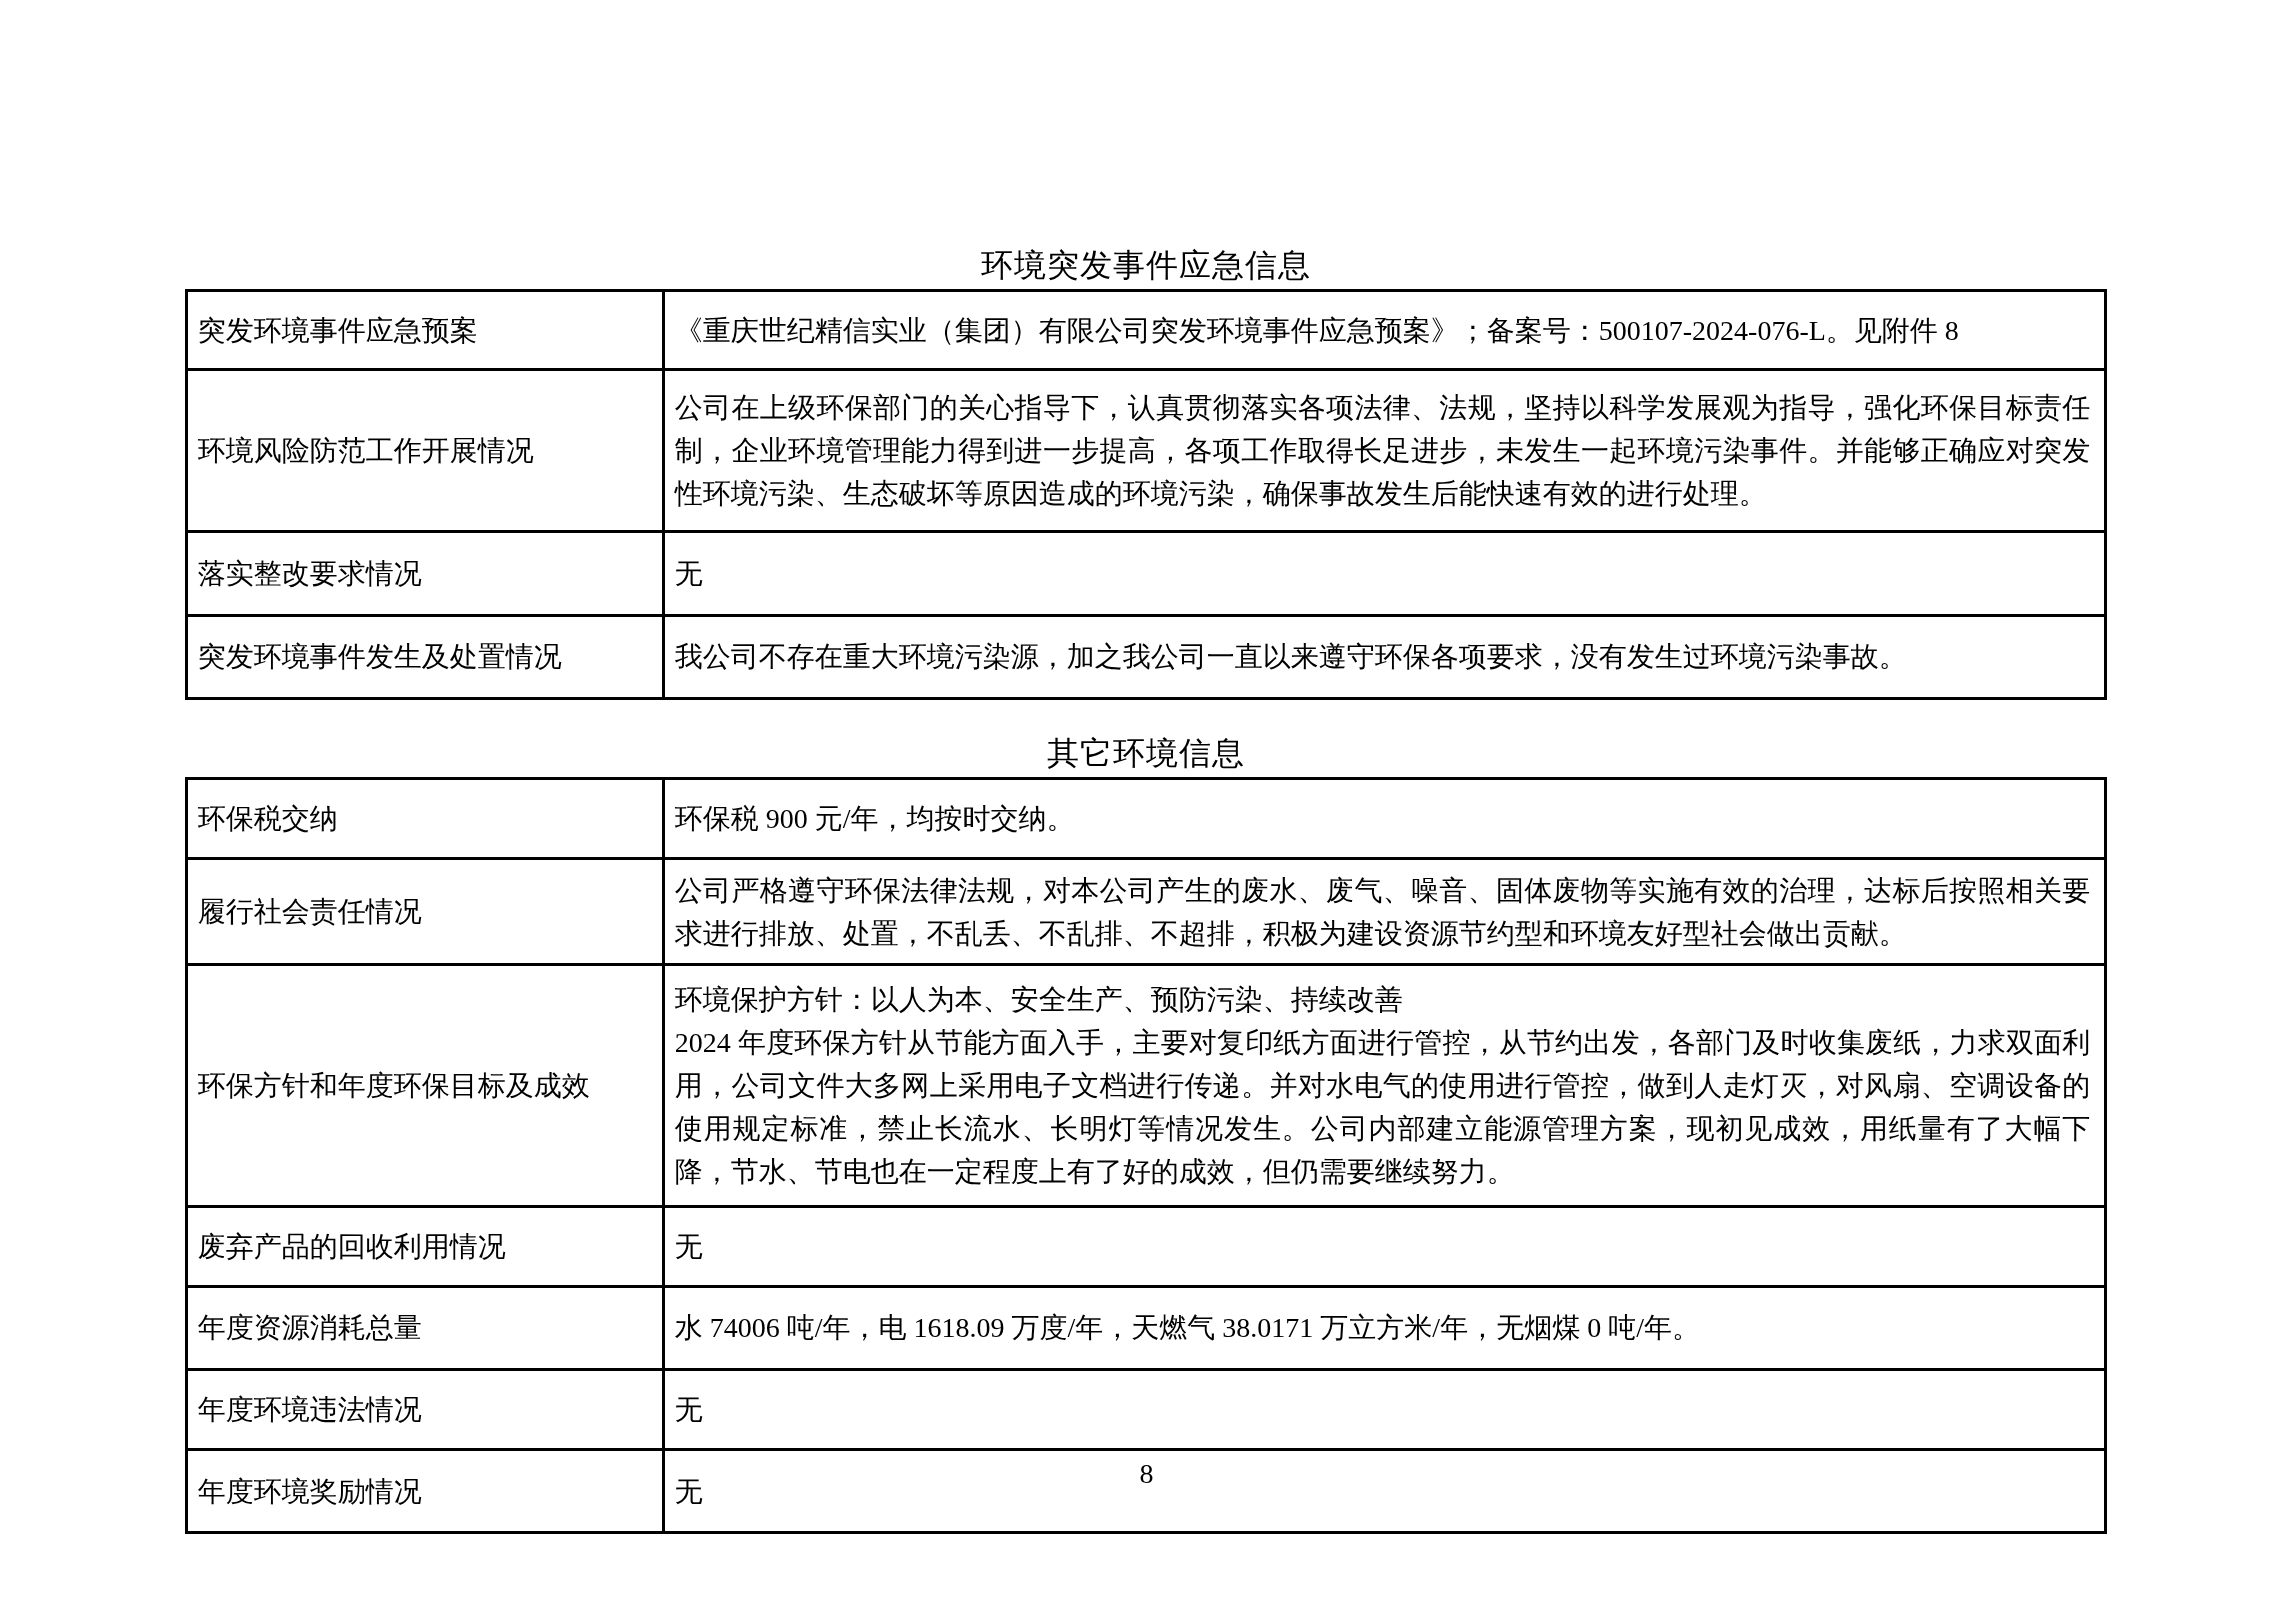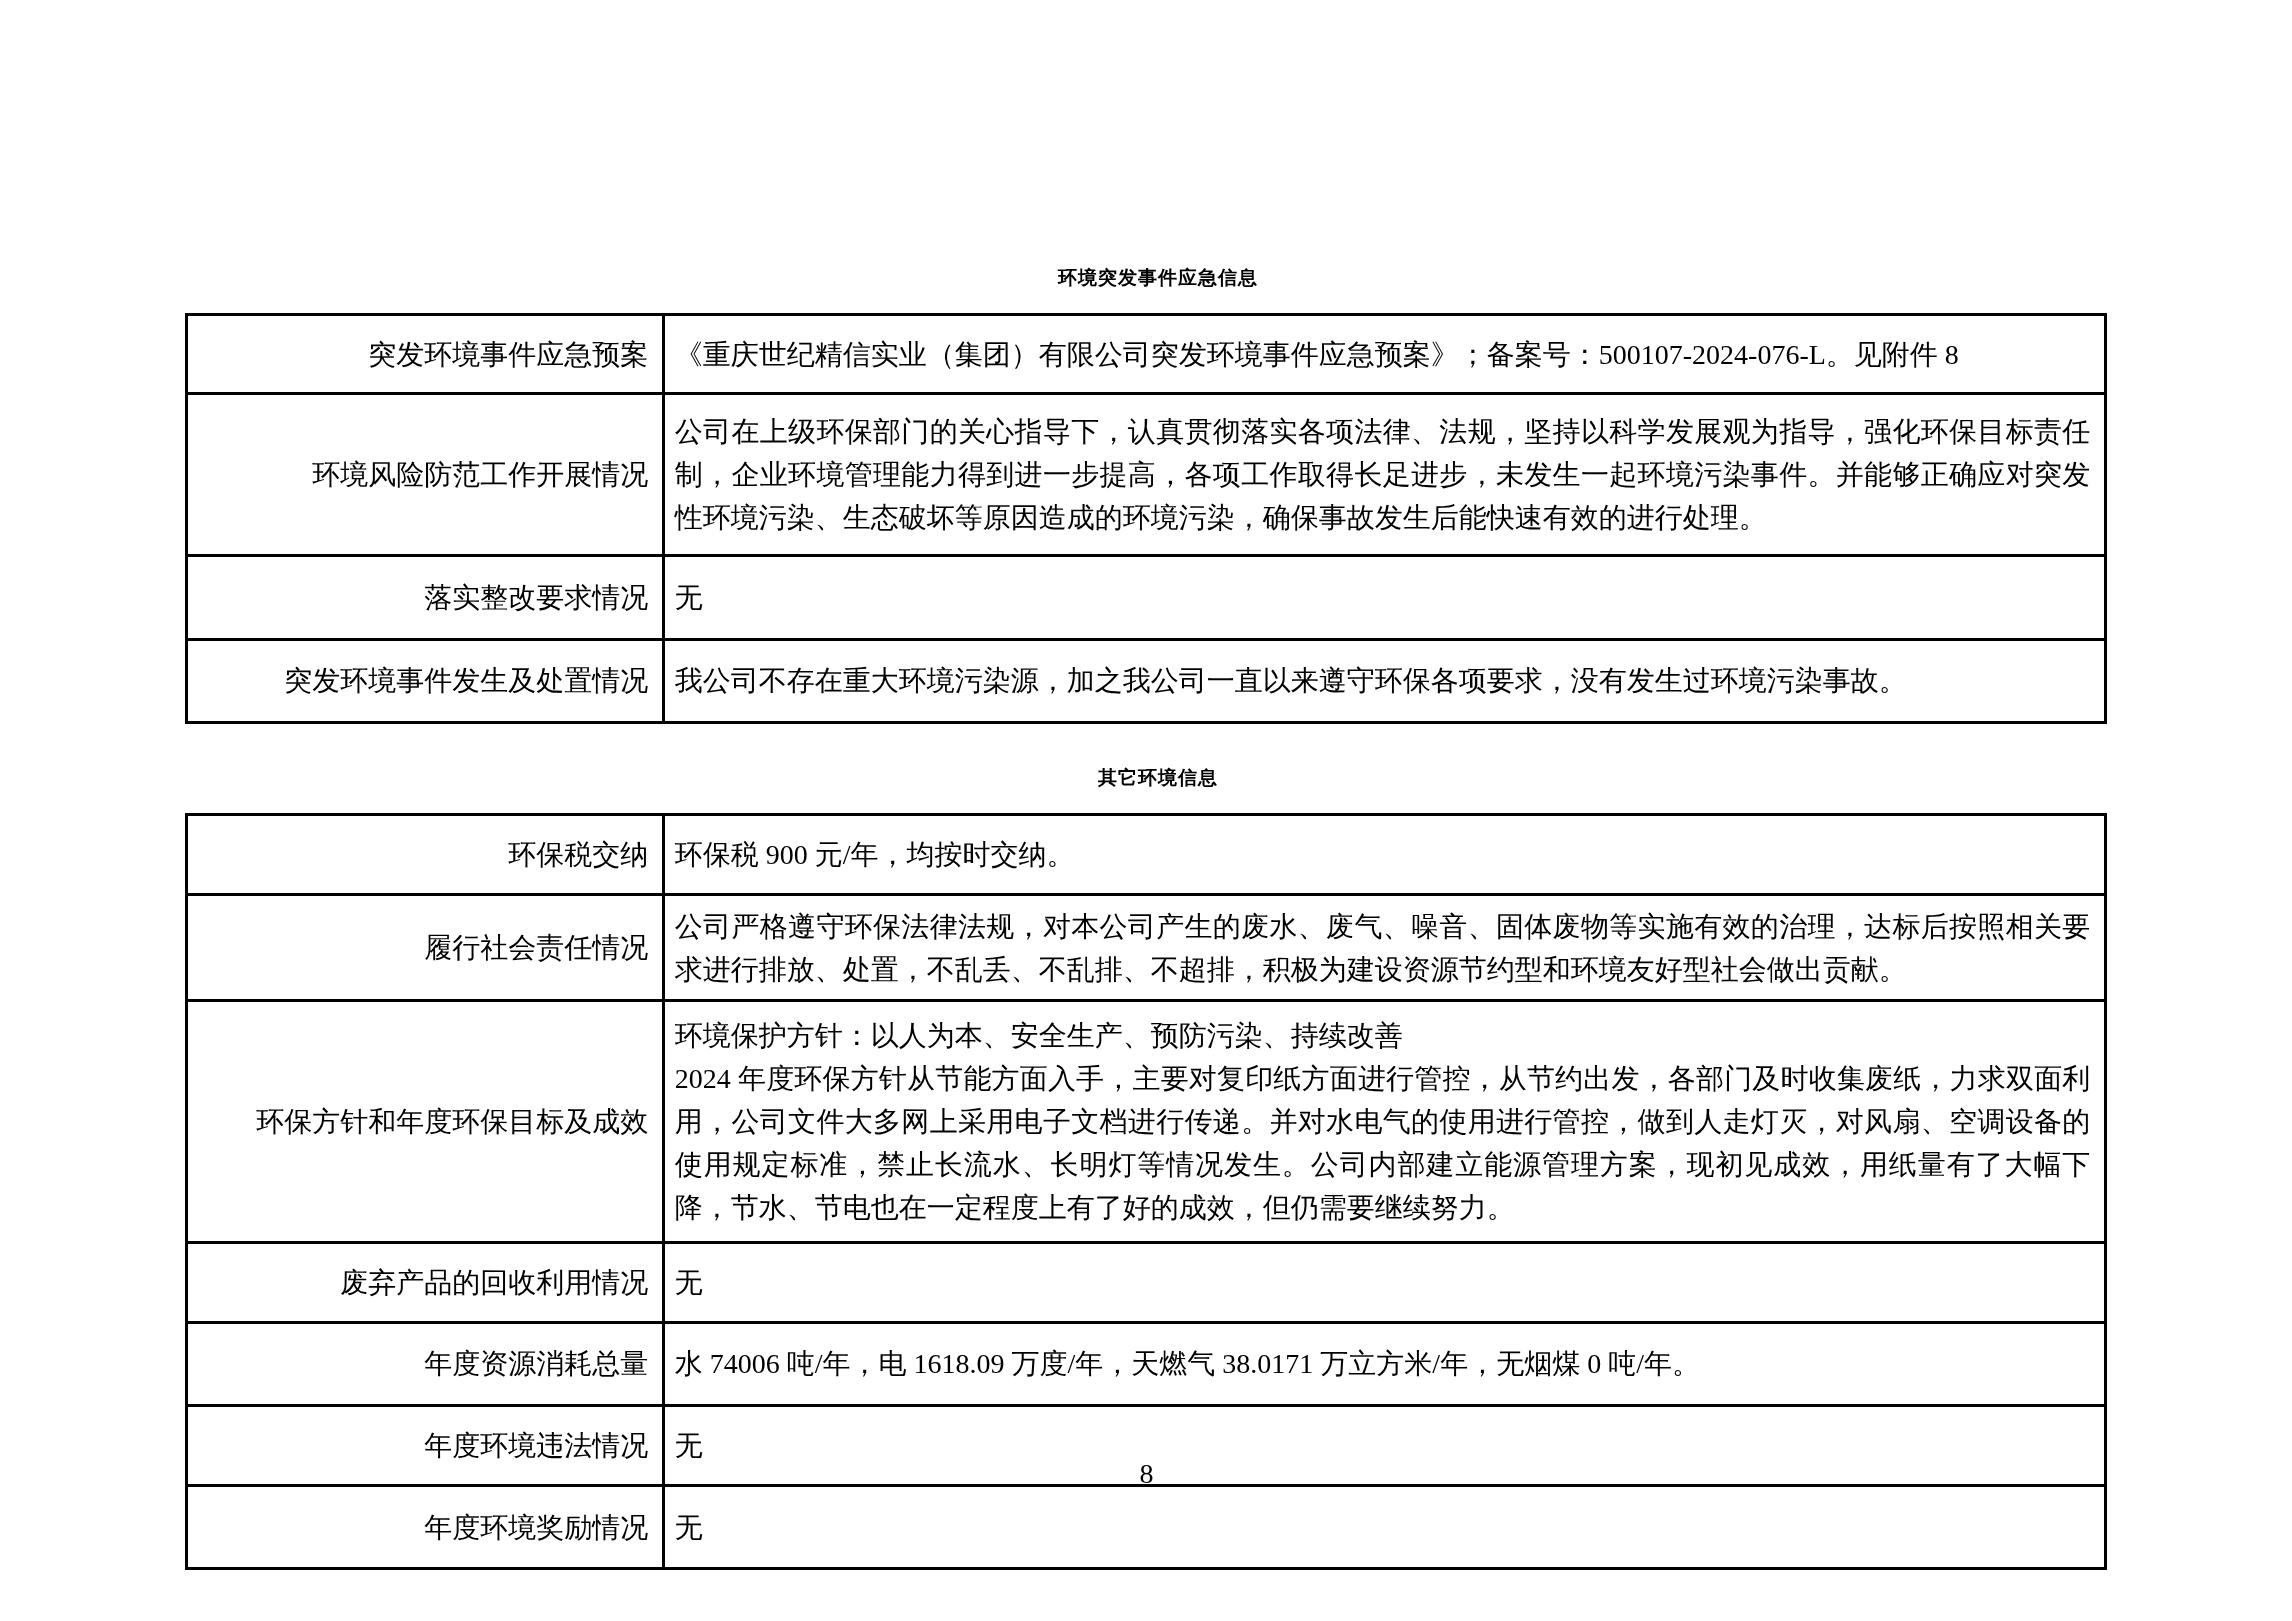--- a/index.html
+++ b/index.html
@@ -17,26 +17,26 @@
     font-size: 28px;
     overflow: hidden;
   }
   .content {
     position: absolute;
     left: 185px;
     top: 245px;
     width: 1922px;
   }
   .tbl-title {
-    margin: 12px;
+    margin: 0;
     padding: 0 0 2.9px 0;
     width: 100%;
     text-align: center;
-    font-size: 19px;
-    font-weight: bold;
+    font-size: 32px;
+    font-weight: normal;
     line-height: 41px;
     letter-spacing: 1px;
   }
   .tbl-title.second {
     margin-top: 33px;
   }
   table.doc-table {
     border-collapse: collapse;
     table-layout: fixed;
     width: 1922px;
@@ -47,21 +47,20 @@
     border: 3.9px solid #000000;
     vertical-align: middle;
     line-height: 43px;
     padding: 7.8px 13.7px 7.8px 9.8px;
     word-break: break-all;
     overflow-wrap: anywhere;
   }
   td.label-cell {
     padding-left: 8.8px;
     padding-right: 5.9px;
-    text-align: right;
   }
   td.value-cell {
     padding-left: 13.7px;
     text-align: justify;
     margin-top: 18px;
   }
   td.value-cell.multi {
     white-space: pre-line;
   }
   tr.h62 > td { height: 61px; }

